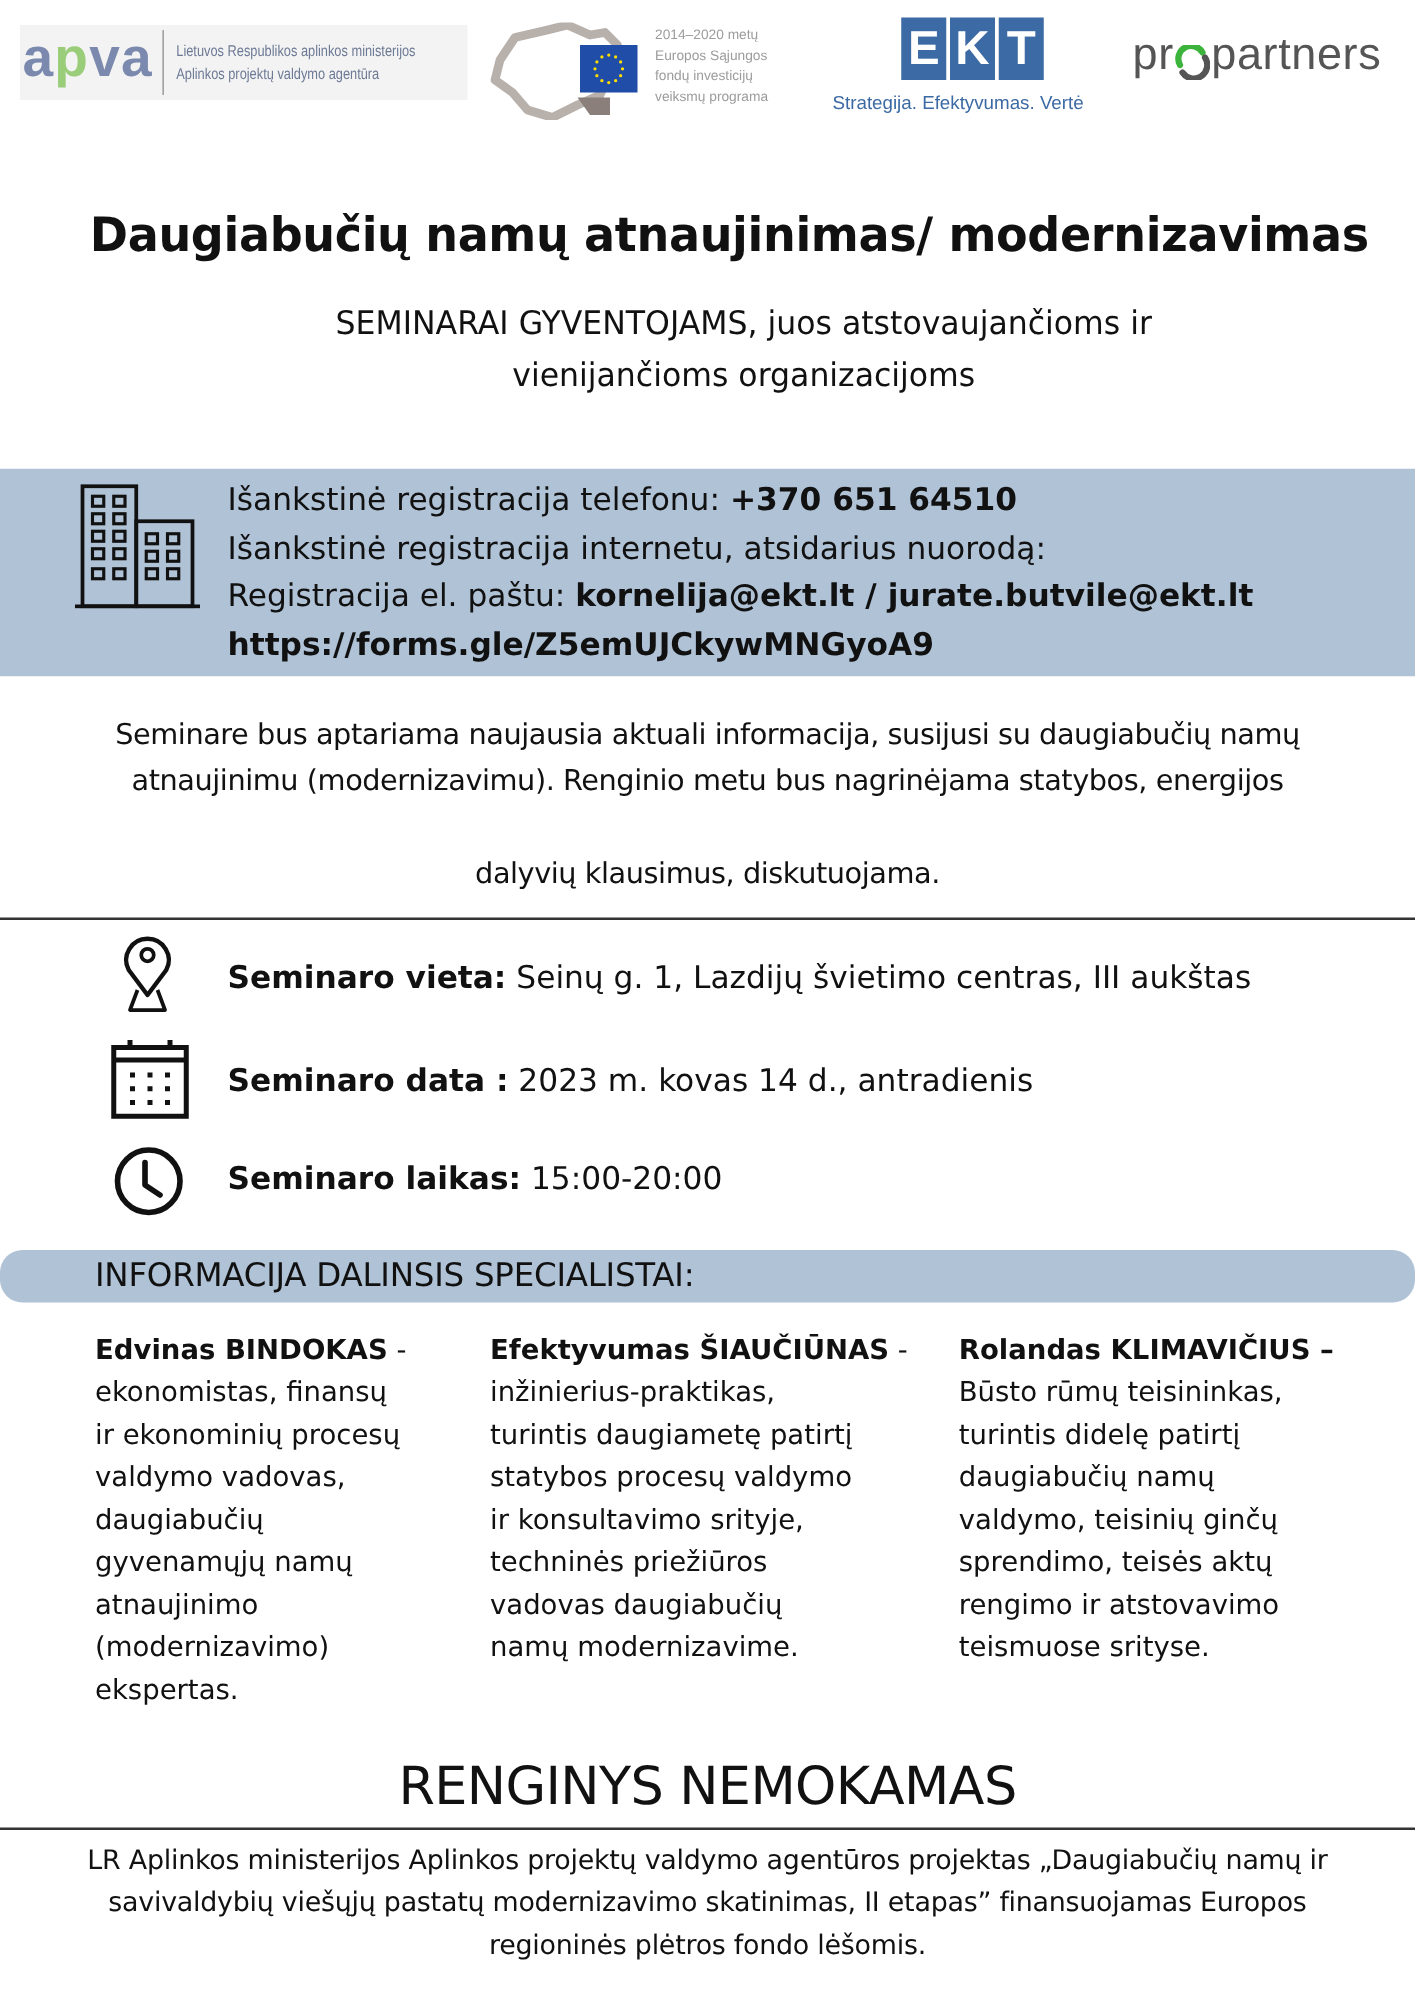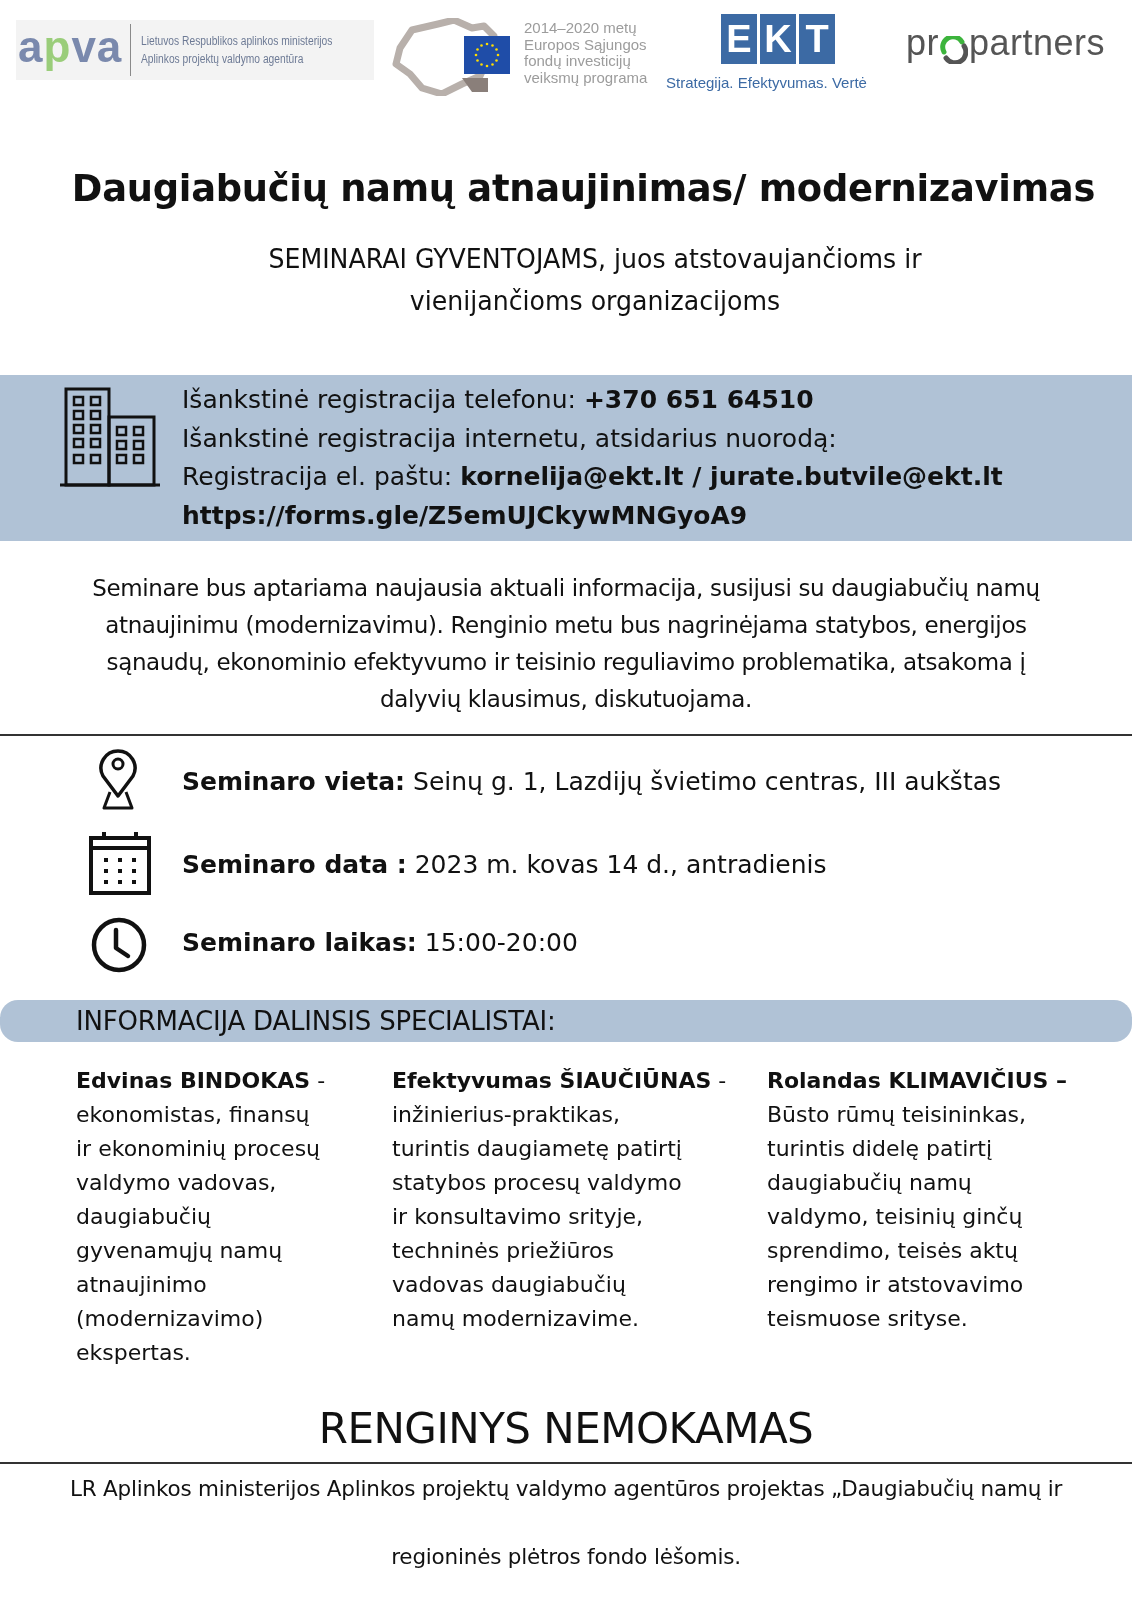--- a/index.html
+++ b/index.html
@@ -10,21 +10,21 @@
     .logos { position: absolute; left: 0; top: 0; width: 1132px; height: 110px; }
     .logo-apva { position: absolute; left: 16px; top: 20px; width: 358px; height: 60px; background: #f3f3f3; display: flex; align-items: center; }
     .apva-word { font-family: "Liberation Sans", sans-serif; font-weight: 700; font-size: 44px; letter-spacing: 1px; color: #7a89ad; padding-left: 2px; line-height: 1; margin-top: -6px; }
     .apva-word .p { color: #9acd7a; }
     .apva-sep { width: 2px; height: 52px; background: #8a8a8a; margin: 0 10px 0 8px; }
     .apva-text { font-family: "Liberation Sans", sans-serif; font-size: 12.5px; color: #6d7a95; line-height: 18px; transform: scaleX(0.82); transform-origin: left center; white-space: nowrap; }
 
     .logo-eu { position: absolute; left: 392px; top: 14px; width: 240px; height: 84px; }
     .eu-map { position: absolute; left: 0; top: 4px; }
     .eu-flag { position: absolute; left: 72px; top: 22px; width: 46px; height: 38px; background: #1f4da8; }
-    .eu-text { position: absolute; left: 132px; top: 6px; font-family: "Liberation Sans", sans-serif; font-size: 15px; color: #9c9c9c; line-height: 16.5px; white-space: nowrap; }
+    .eu-text { position: absolute; left: 132px; top: 6px; font-family: "Liberation Sans", sans-serif; font-size: 11px; color: #9c9c9c; line-height: 16.5px; white-space: nowrap; }
 
     .logo-ekt { position: absolute; left: 666px; top: 12px; width: 230px; height: 86px; }
     .ekt-boxes { position: absolute; left: 55px; top: 2px; display: flex; gap: 3px; }
     .ekt-box { width: 36px; height: 50px; background: #3c6aa4; color: #fff; font-family: "Liberation Sans", sans-serif; font-weight: 700; font-size: 38px; display: flex; align-items: center; justify-content: center; }
     .ekt-slogan { position: absolute; left: 0; top: 62px; font-family: "Liberation Sans", sans-serif; font-size: 15px; color: #3c6aa4; white-space: nowrap; }
 
     .logo-pro { position: absolute; left: 906px; top: 22px; font-family: "Liberation Sans", sans-serif; font-size: 36px; color: #555; display: flex; align-items: center; letter-spacing: 0.5px; }
     .pro-o { display: inline-block; width: 28px; height: 28px; position: relative; margin: 0 1px; top: 2px; }
 
     
@@ -165,21 +165,21 @@
     <div><span>Išankstinė registracija telefonu: </span><b>+370 651 64510</b></div>
     <div>Išankstinė registracija internetu, atsidarius nuorodą:</div>
     <div><span>Registracija el. paštu: </span><b>kornelija@ekt.lt / jurate.butvile@ekt.lt</b></div>
     <div><b>https://forms.gle/Z5emUJCkywMNGyoA9</b></div>
   </div>
 </div>
 
 <div class="desc">
   <span>Seminare bus aptariama naujausia aktuali informacija, susijusi su daugiabučių namų</span><br>
   <span>atnaujinimu (modernizavimu). Renginio metu bus nagrinėjama statybos, energijos</span><br>
-  <span>sąnaudų, ekonominio efektyvumo ir teisinio reguliavimo problematika, atsakoma į</span><br>
+  <br>
   <span>dalyvių klausimus, diskutuojama.</span>
 </div>
 
 <div class="rule" style="top:734px;"></div>
 
 <div class="detail" style="top:742px;">
   <svg class="icon" style="top:4px; left:96px;" width="44" height="64" viewBox="0 0 44 64">
     <path d="M22 50 L7 30 A17 17 0 1 1 37 30 Z" fill="none" stroke="#111" stroke-width="3.5" stroke-linejoin="round"></path>
     <circle cx="22" cy="18" r="5" fill="none" stroke="#111" stroke-width="3"></circle>
     <path d="M14 46 L8 62 L36 62 L30 46" fill="none" stroke="#111" stroke-width="3" stroke-linejoin="round"></path>
@@ -249,15 +249,15 @@
 valdymo, teisinių ginčų
 sprendimo, teisės aktų
 rengimo ir atstovavimo
 teismuose srityse.</div>
 </div>
 
 <div class="free">RENGINYS NEMOKAMAS</div>
 <div class="rule" style="top:1462px;"></div>
 <div class="footer">
   <span>LR Aplinkos ministerijos Aplinkos projektų valdymo agentūros projektas „Daugiabučių namų ir</span><br>
-  <br>
+  <span>savivaldybių viešųjų pastatų modernizavimo skatinimas, II etapas” finansuojamas Europos</span><br>
   <span>regioninės plėtros fondo lėšomis.</span>
 </div>
 
 </body></html>

